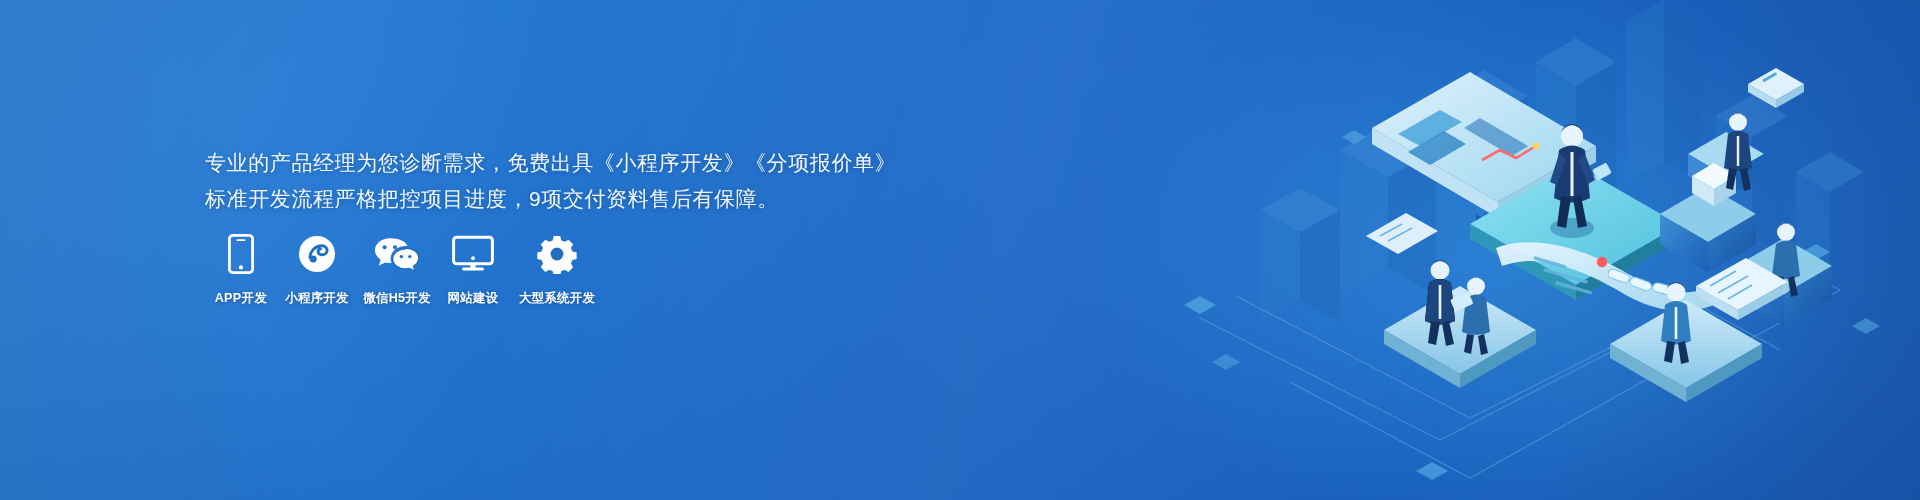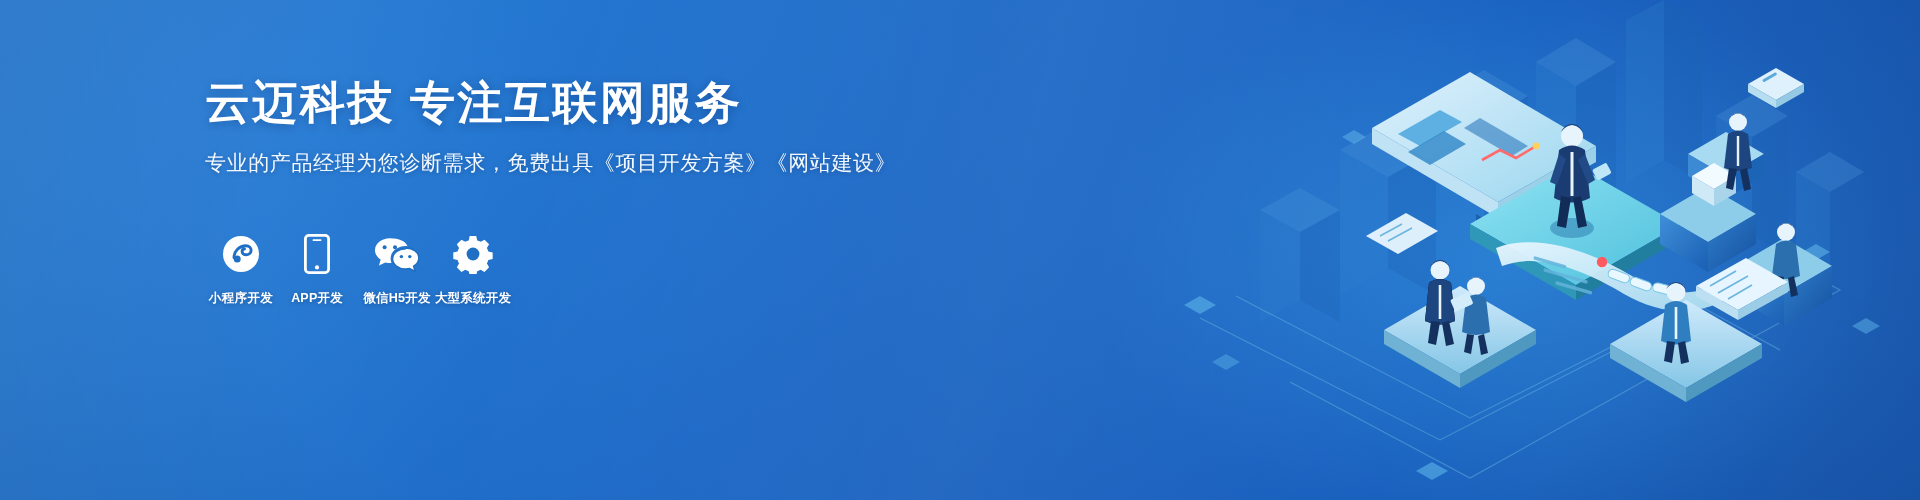--- a/index.html
+++ b/index.html
@@ -284,64 +284,75 @@
         <g stroke="#6bb5de" stroke-width="1.5" fill="none">
           <path d="M240 236 l22 -12"></path>
             <path d="M248 241 l24 -13"></path>
         </g>
       </g>
     </svg>
   </div>
 
   <div class="content">
 
-    <h1 class="headline">云迈科技 专注互联网服务</h1>
 
     <div class="sub">
-      <div>专业的产品经理为您诊断需求，免费出具《项目开发方案》《网站建设》</div>
+      <div>专业的产品经理为您诊断需求，免费出具《小程序开发》《分项报价单》</div>
+      <div>标准开发流程严格把控项目进度，9项交付资料售后有保障。</div>
     </div>
 
     <div class="services">
+
+      <div class="svc">
+        <span class="svc-ico">
+          <svg width="26" height="40" viewBox="0 0 26 40">
+            <rect x="1.4" y="1.4" width="23.2" height="37.2" rx="3.4" fill="none" stroke="#ffffff" stroke-width="2.8"></rect>
+            <rect x="8.5" y="5.2" width="9" height="1.8" rx=".9" fill="#ffffff"></rect>
+            <circle cx="13" cy="33.4" r="2.1" fill="#ffffff"></circle>
+          </svg>
+        </span>
+        <span class="svc-lab">APP开发</span>
+      </div>
 
       <div class="svc">
         <span class="svc-ico">
           <svg width="38" height="38" viewBox="0 0 38 38">
             <circle cx="19" cy="19" r="18" fill="#ffffff"></circle>
             <path d="M12 22.8 c0 -6.6 5.3 -12 11.9 -12 c3.1 0 5.2 1.9 5.2 4.4 c0 2.7 -2.2 4.6 -5 4.6 c-2.3 0 -4 -1.4 -4 -3.3 c0 -1.4 1 -2.5 2.4 -2.5" fill="none" stroke="#1f6fc4" stroke-width="2.9" stroke-linecap="round"></path>
             <circle cx="15.2" cy="23.9" r="3.5" fill="#1f6fc4"></circle>
           </svg>
         </span>
         <span class="svc-lab">小程序开发</span>
-      </div>
-
-      <div class="svc">
-        <span class="svc-ico">
-          <svg width="26" height="40" viewBox="0 0 26 40">
-            <rect x="1.4" y="1.4" width="23.2" height="37.2" rx="3.4" fill="none" stroke="#ffffff" stroke-width="2.8"></rect>
-            <rect x="8.5" y="5.2" width="9" height="1.8" rx=".9" fill="#ffffff"></rect>
-            <circle cx="13" cy="33.4" r="2.1" fill="#ffffff"></circle>
-          </svg>
-        </span>
-        <span class="svc-lab">APP开发</span>
       </div>
 
       <div class="svc">
         <span class="svc-ico">
           <svg width="46" height="38" viewBox="0 0 46 38">
             <path d="M16 3.2 C7.6 3.2 1 8.6 1 15.2 c0 3.8 2.2 7.2 5.7 9.4 L5 30.6 l6.4 -3.2 c1.5 .4 3 .6 4.6 .6 c.5 0 1 0 1.5 -.1 c-.6 -1.4 -.9 -2.9 -.9 -4.4 c0 -6.9 6.7 -12.4 15 -12.4 c.6 0 1.2 0 1.8 .1 C32.2 6.4 24.9 3.2 16 3.2 Z" fill="#ffffff"></path>
             <circle cx="10.6" cy="12.2" r="2" fill="#1f6fc4"></circle>
             <circle cx="21" cy="12.2" r="2" fill="#1f6fc4"></circle>
             <path d="M31.5 13.6 c-7.2 0 -13 4.6 -13 10.2 c0 5.7 5.8 10.3 13 10.3 c1.4 0 2.8 -.2 4.1 -.5 l5.6 2.8 l-1.5 -5.1 c3.1 -1.9 5.2 -4.9 5.2 -8.2 c0 -5.6 -5.8 -10.2 -13 -10.2 z" fill="#ffffff" stroke="#1f6fc4" stroke-width="1.6"></path>
             <circle cx="27.4" cy="21.6" r="1.7" fill="#1f6fc4"></circle>
             <circle cx="35.8" cy="21.6" r="1.7" fill="#1f6fc4"></circle>
           </svg>
         </span>
         <span class="svc-lab">微信H5开发</span>
       </div>
 
+      <div class="svc">
+        <span class="svc-ico">
+          <svg width="42" height="38" viewBox="0 0 42 38">
+            <rect x="1.6" y="2.2" width="38.8" height="26.6" rx="3" fill="none" stroke="#ffffff" stroke-width="3"></rect>
+            <circle cx="21" cy="23.2" r="1.9" fill="#ffffff"></circle>
+            <rect x="18.4" y="28.8" width="5.2" height="4.4" fill="#ffffff"></rect>
+            <rect x="10" y="32.6" width="22" height="3" rx="1.5" fill="#ffffff"></rect>
+          </svg>
+        </span>
+        <span class="svc-lab">网站建设</span>
+      </div>
 
       <div class="svc">
         <span class="svc-ico">
           <svg width="40" height="40" viewBox="0 0 40 40">
             <path d="M16.6 1.4 h6.8 l1 4.5 a14.6 14.6 0 0 1 3.6 1.5 l4 -2.3 l4.8 4.8 l-2.3 4 a14.6 14.6 0 0 1 1.5 3.6 l4.5 1 v6.8 l-4.5 1 a14.6 14.6 0 0 1 -1.5 3.6 l2.3 4 l-4.8 4.8 l-4 -2.3 a14.6 14.6 0 0 1 -3.6 1.5 l-1 4.5 h-6.8 l-1 -4.5 a14.6 14.6 0 0 1 -3.6 -1.5 l-4 2.3 l-4.8 -4.8 l2.3 -4 a14.6 14.6 0 0 1 -1.5 -3.6 l-4.5 -1 v-6.8 l4.5 -1 a14.6 14.6 0 0 1 1.5 -3.6 l-2.3 -4 l4.8 -4.8 l4 2.3 a14.6 14.6 0 0 1 3.6 -1.5 z" fill="#ffffff" transform="scale(.96) translate(.8 .8)"></path>
             <circle cx="20" cy="20" r="6.4" fill="#1f6fc4"></circle>
           </svg>
         </span>
         <span class="svc-lab">大型系统开发</span>
       </div>

